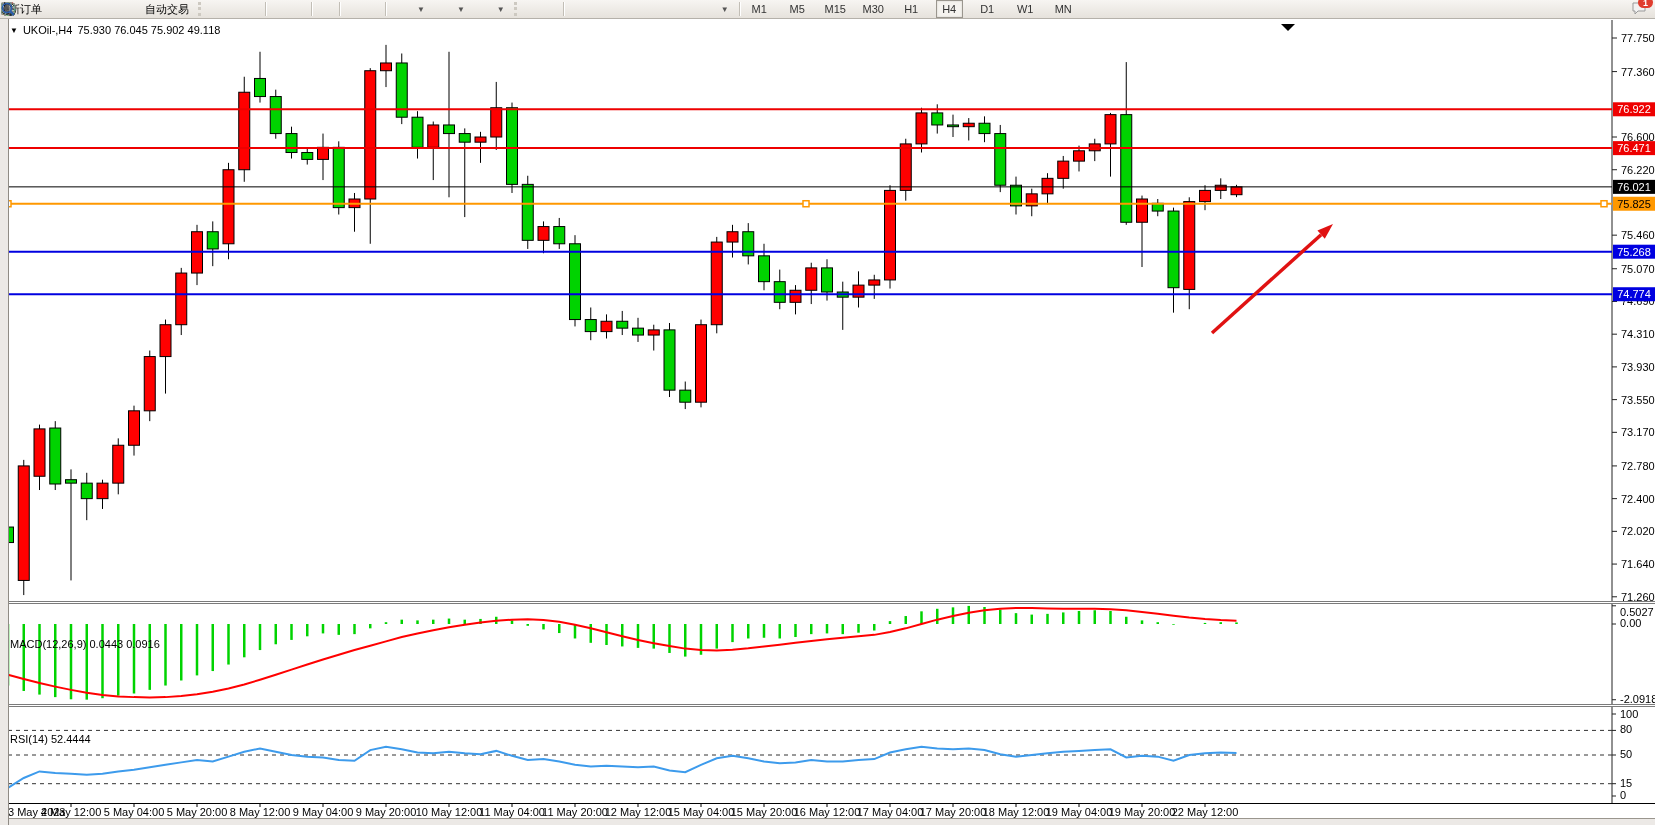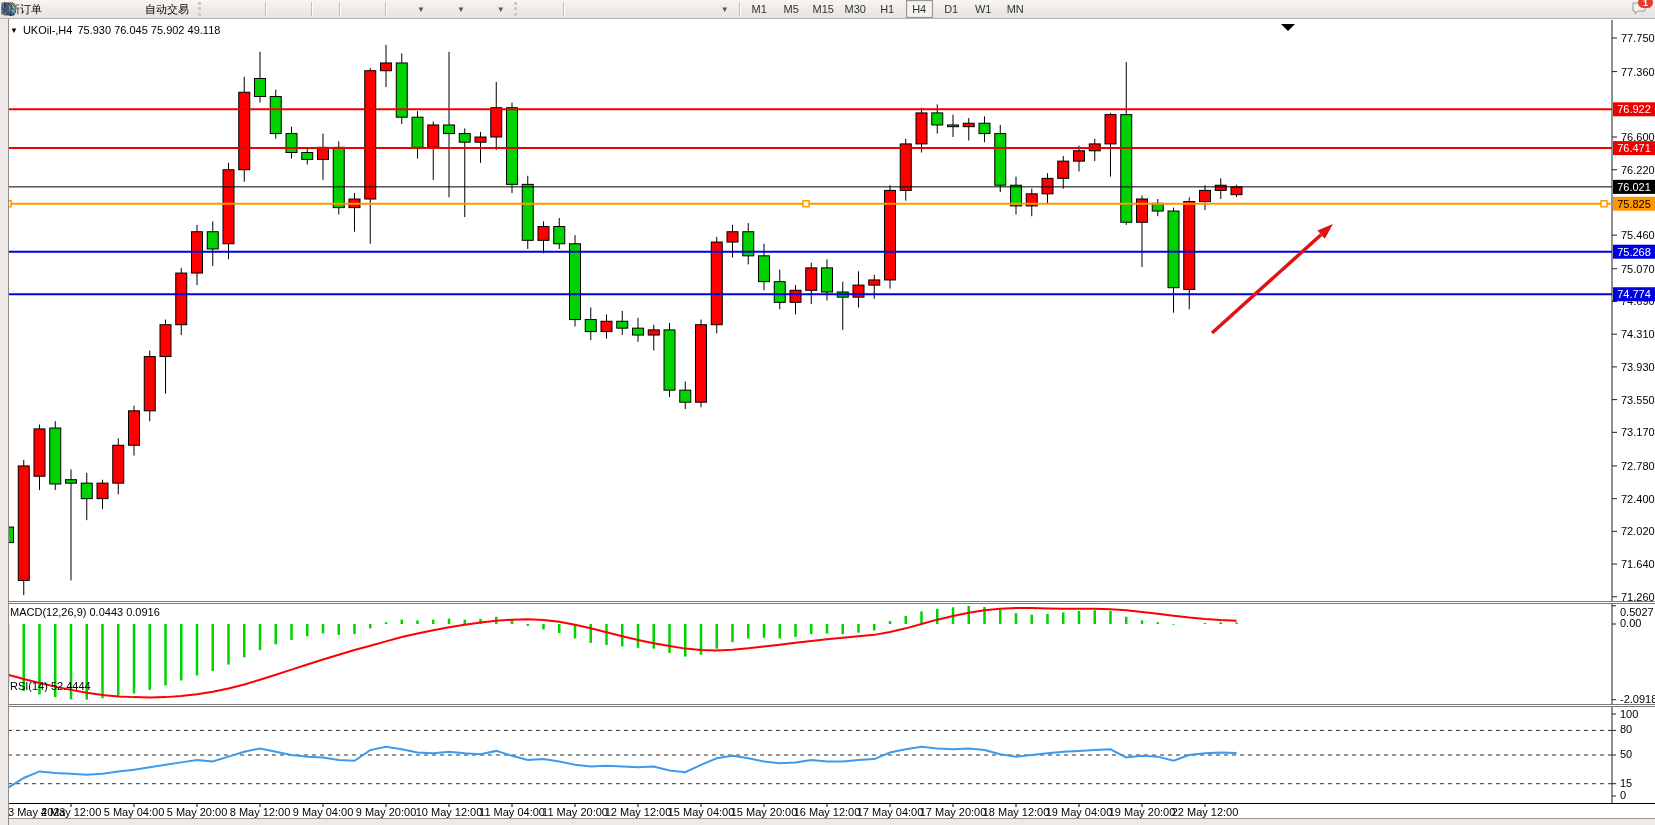--- a/index.html
+++ b/index.html
@@ -230,21 +230,21 @@
     <div class="tbtn">
       <span class="icon">
         <svg width="16" height="16">
             <polygon points="3,7 7,3 7,11" fill="#555"></polygon>
             <polygon points="13,9 9,5 9,13" fill="#888"></polygon>
           </svg>
       </span>
         <span class="dd">▼</span>
     </div>
     <span class="sep"></span>
-    <div id="tf-group" style="display:flex;gap:5px;">
+    <div id="tf-group" style="display:flex;gap:11px;">
         <span class="tf">M1</span>
         <span class="tf">M5</span>
         <span class="tf">M15</span>
         <span class="tf">M30</span>
         <span class="tf">H1</span>
         <span class="tf active">H4</span>
         <span class="tf">D1</span>
         <span class="tf">W1</span>
         <span class="tf">MN</span>
       </div>
@@ -486,21 +486,21 @@
       <line x1="0" y1="274.2335999999999" x2="1612" y2="274.2335999999999" stroke="#0000e0" stroke-width="2"></line>
       <rect x="1613" y="267.2335999999999" width="42" height="14" fill="#0000e0"></rect>
       <text x="1634" y="278.2335999999999" text-anchor="middle" fill="#ffffff" font-size="11" font-family="Liberation Sans, sans-serif">74.774</text>
       <polygon points="1281,4 1295,4 1288,11" fill="#000"></polygon>
       <line x1="1212" y1="313" x2="1321.112180081123" y2="214.70886257155033" stroke="#e01212" stroke-width="3.5"></line>
       <polygon points="1333,204 1324.7933515900934,218.79530066866428 1317.4310085721525,210.62242447443637" fill="#e01212"></polygon>
     </svg>
 
   <div class="panel-sep" style="top:601px"></div>
 
-  <div class="overlay-label" style="left:10px;top:606px">MACD(12,26,9) 0.0443 0.0916</div>
+  <div class="overlay-label" style="left:10px;top:638px">MACD(12,26,9) 0.0443 0.0916</div>
   <svg id="macd-svg" width="1655" height="101" style="top:604px">
       <rect x="0" y="0" width="1655" height="101" fill="#fff"></rect>
       <line x1="1612" y1="0" x2="1612" y2="101" stroke="#222"></line>
       <line x1="8" y1="20" x2="8" y2="81.54" stroke="#00d300" stroke-width="2.5"></line>
       <line x1="23.75" y1="20" x2="23.75" y2="86.97000000000001" stroke="#00d300" stroke-width="2.5"></line>
       <line x1="39.5" y1="20" x2="39.5" y2="90.59" stroke="#00d300" stroke-width="2.5"></line>
       <line x1="55.25" y1="20" x2="55.25" y2="93.12400000000001" stroke="#00d300" stroke-width="2.5"></line>
       <line x1="71" y1="20" x2="71" y2="95.296" stroke="#00d300" stroke-width="2.5"></line>
       <line x1="86.75" y1="20" x2="86.75" y2="95.658" stroke="#00d300" stroke-width="2.5"></line>
       <line x1="102.5" y1="20" x2="102.5" y2="94.21" stroke="#00d300" stroke-width="2.5"></line>
@@ -580,21 +580,21 @@
       <line x1="1612" y1="1.8022599999999969" x2="1616" y2="1.8022599999999969" stroke="#222"></line>
       <text x="1620" y="12" text-anchor="start" fill="#000" font-size="11" font-family="Liberation Sans, sans-serif">0.5027</text>
       <line x1="1612" y1="20" x2="1616" y2="20" stroke="#222"></line>
       <text x="1620" y="23" text-anchor="start" fill="#000" font-size="11" font-family="Liberation Sans, sans-serif">0.00</text>
       <line x1="1612" y1="95.72316000000001" x2="1616" y2="95.72316000000001" stroke="#222"></line>
       <text x="1620" y="98.72316000000001" text-anchor="start" fill="#000" font-size="11" font-family="Liberation Sans, sans-serif">-2.0918</text>
     </svg>
 
   <div class="panel-sep" style="top:704px"></div>
 
-  <div class="overlay-label" style="left:10px;top:680px">RSI(14) 52.4444</div>
+  <div class="overlay-label" style="left:10px;top:733px">RSI(14) 52.4444</div>
   <svg id="rsi-svg" width="1655" height="96" style="top:707px">
       <rect x="0" y="0" width="1655" height="96" fill="#fff"></rect>
       <line x1="1612" y1="0" x2="1612" y2="96" stroke="#222"></line>
       <line x1="0" y1="23.400000000000006" x2="1612" y2="23.400000000000006" stroke="#333" stroke-dasharray="4,4"></line>
       <line x1="0" y1="48" x2="1612" y2="48" stroke="#333" stroke-dasharray="4,4"></line>
       <line x1="0" y1="76.7" x2="1612" y2="76.7" stroke="#333" stroke-dasharray="4,4"></line>
       <polyline points="8,80.8 23.75,70.96000000000001 39.5,64.4 55.25,66.04 71,66.86 86.75,67.68 102.5,66.86 118.25,64.4 134,62.760000000000005 149.75,60.3 165.5,57.84 181.25,55.38 197,52.92 212.75,54.56 228.5,49.64 244.25,44.720000000000006 260,41.440000000000005 275.75,44.720000000000006 291.5,48 307.25,49.64 323,50.46 338.75,52.92 354.5,53.74 370.25,43.080000000000005 386,39.800000000000004 401.75,42.260000000000005 417.5,45.54 433.25,46.36 449,44.720000000000006 464.75,46.36 480.5,47.18 496.25,43.900000000000006 512,48.82 527.75,52.92 543.5,52.1 559.25,54.56 575,57.84 590.75,59.480000000000004 606.5,58.66 622.25,59.480000000000004 638,60.3 653.75,59.480000000000004 669.5,63.58 685.25,65.22 701,57.84 716.75,51.28 732.5,48.82 748.25,51.28 764,54.56 779.75,56.2 795.5,55.38 811.25,52.92 827,54.56 842.75,54.56 858.5,52.92 874.25,52.1 890,45.54 905.75,42.260000000000005 921.5,39.800000000000004 937.25,41.440000000000005 953,42.260000000000005 968.75,41.440000000000005 984.5,43.080000000000005 1000.25,47.18 1016,49.64 1031.75,48 1047.5,46.36 1063.25,44.720000000000006 1079,43.900000000000006 1094.75,43.080000000000005 1110.5,42.260000000000005 1126.25,50.46 1142,48.82 1157.75,49.64 1173.5,53.74 1189.25,48 1205,46.36 1220.75,45.54 1236.5,45.995592" fill="none" stroke="#3d9bec" stroke-width="2"></polyline>
       <line x1="1612" y1="7" x2="1616" y2="7" stroke="#222"></line>
       <text x="1620" y="11" text-anchor="start" fill="#000" font-size="11" font-family="Liberation Sans, sans-serif">100</text>
       <line x1="1612" y1="23.400000000000006" x2="1616" y2="23.400000000000006" stroke="#222"></line>

